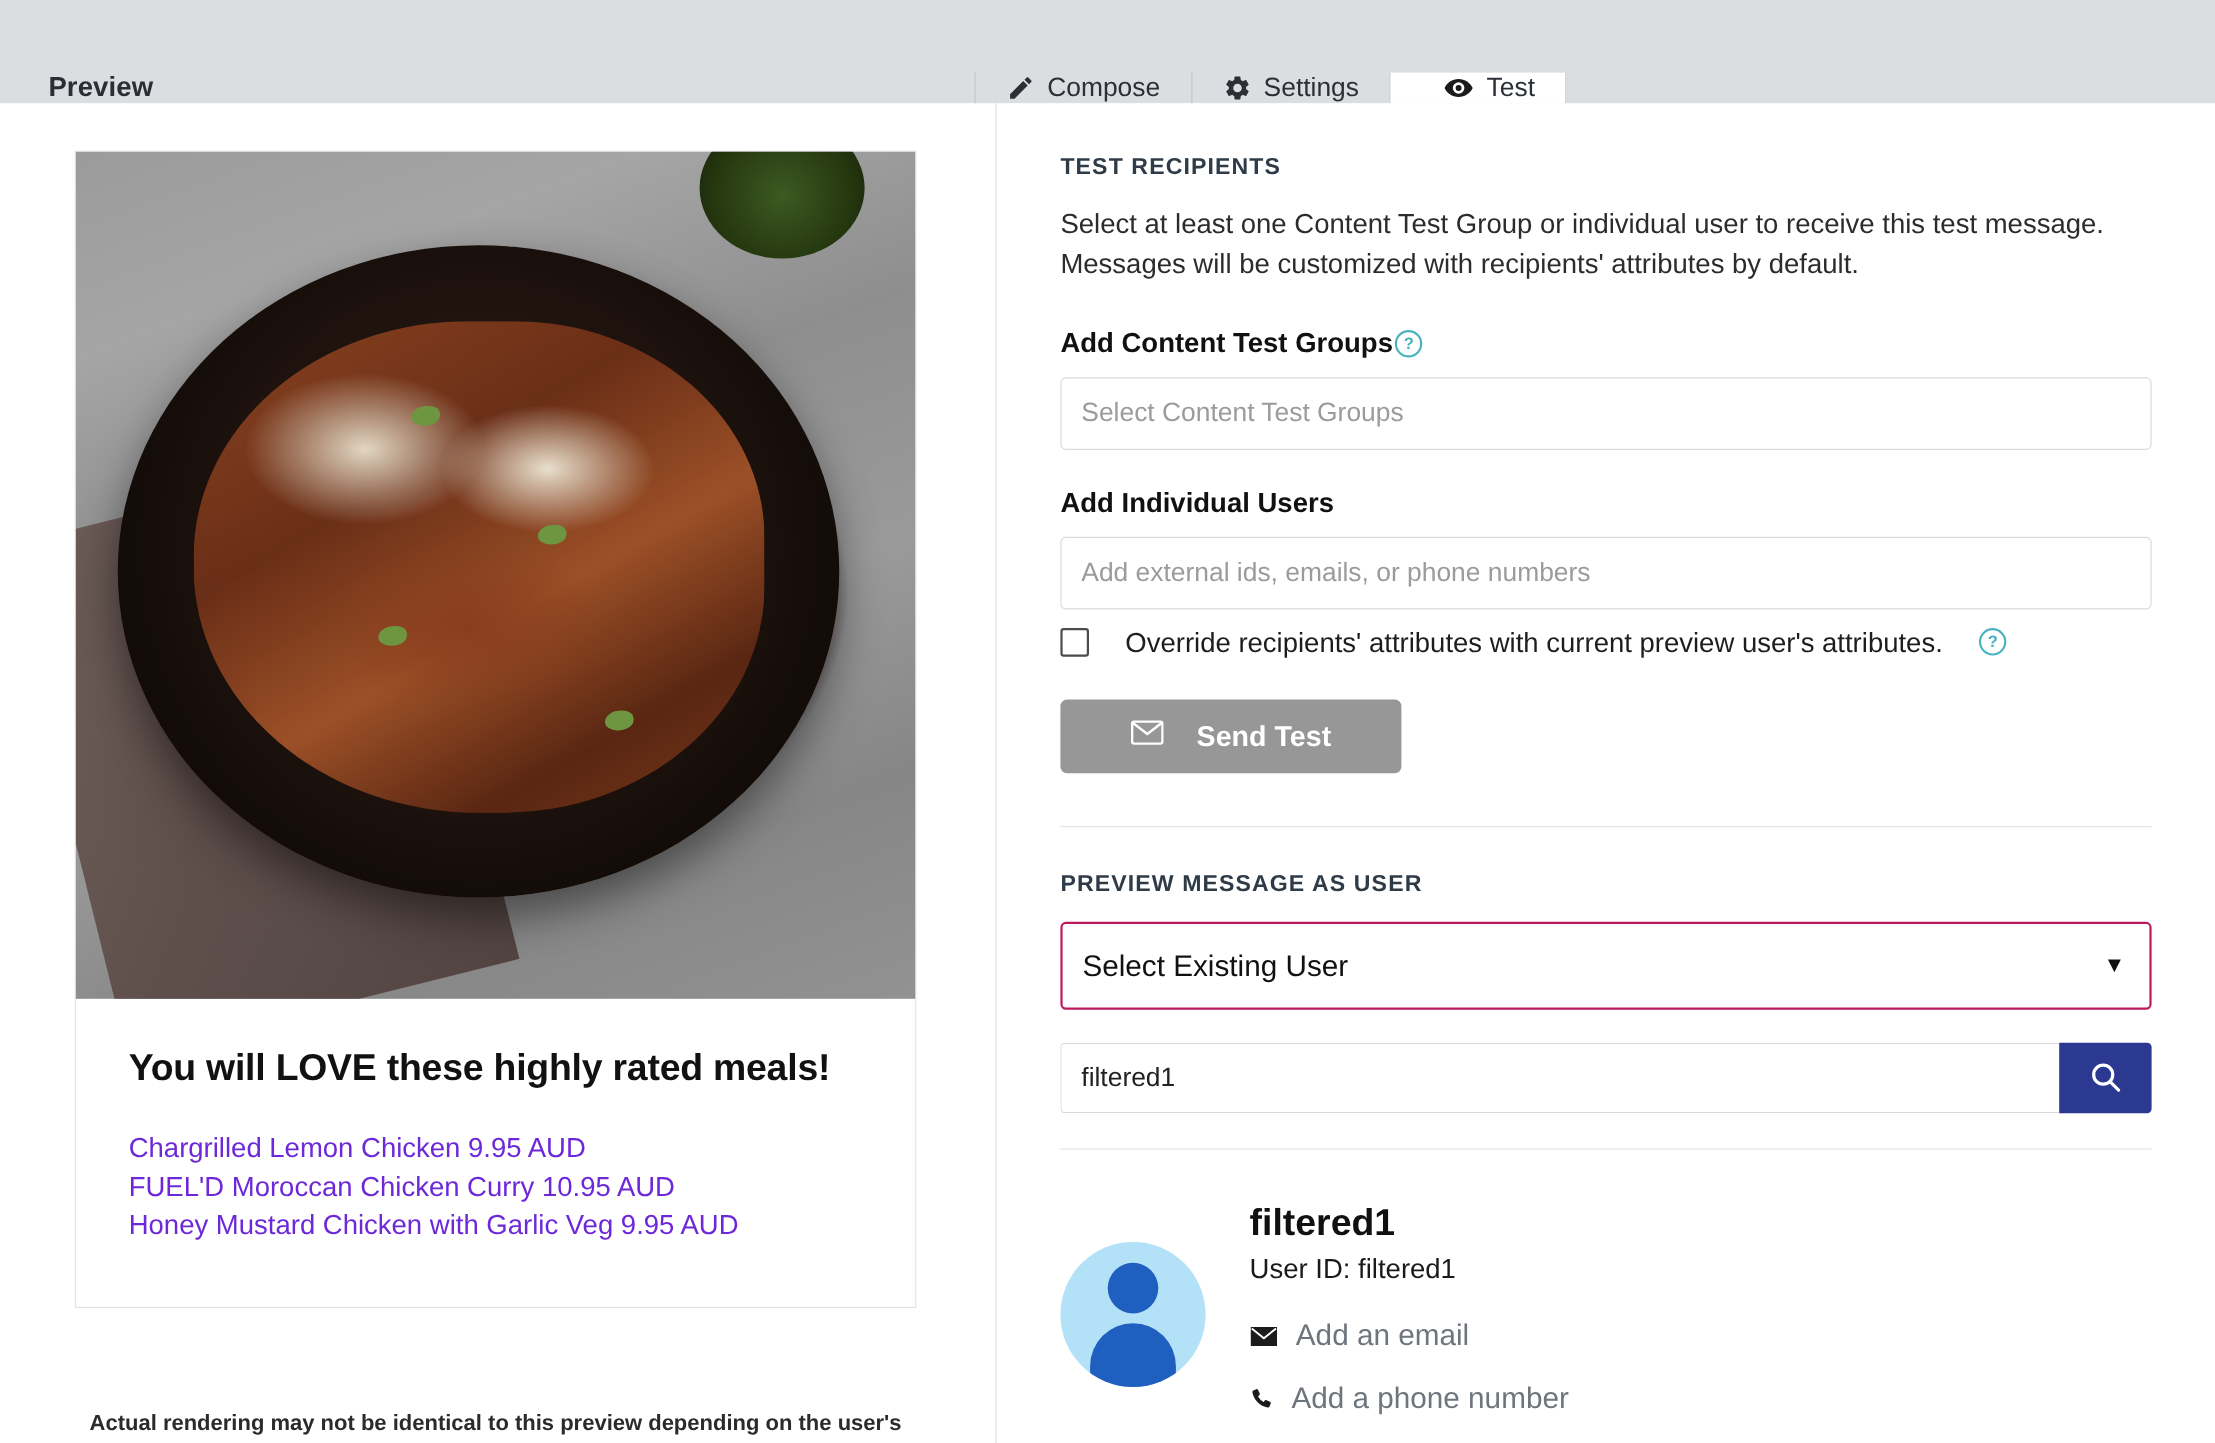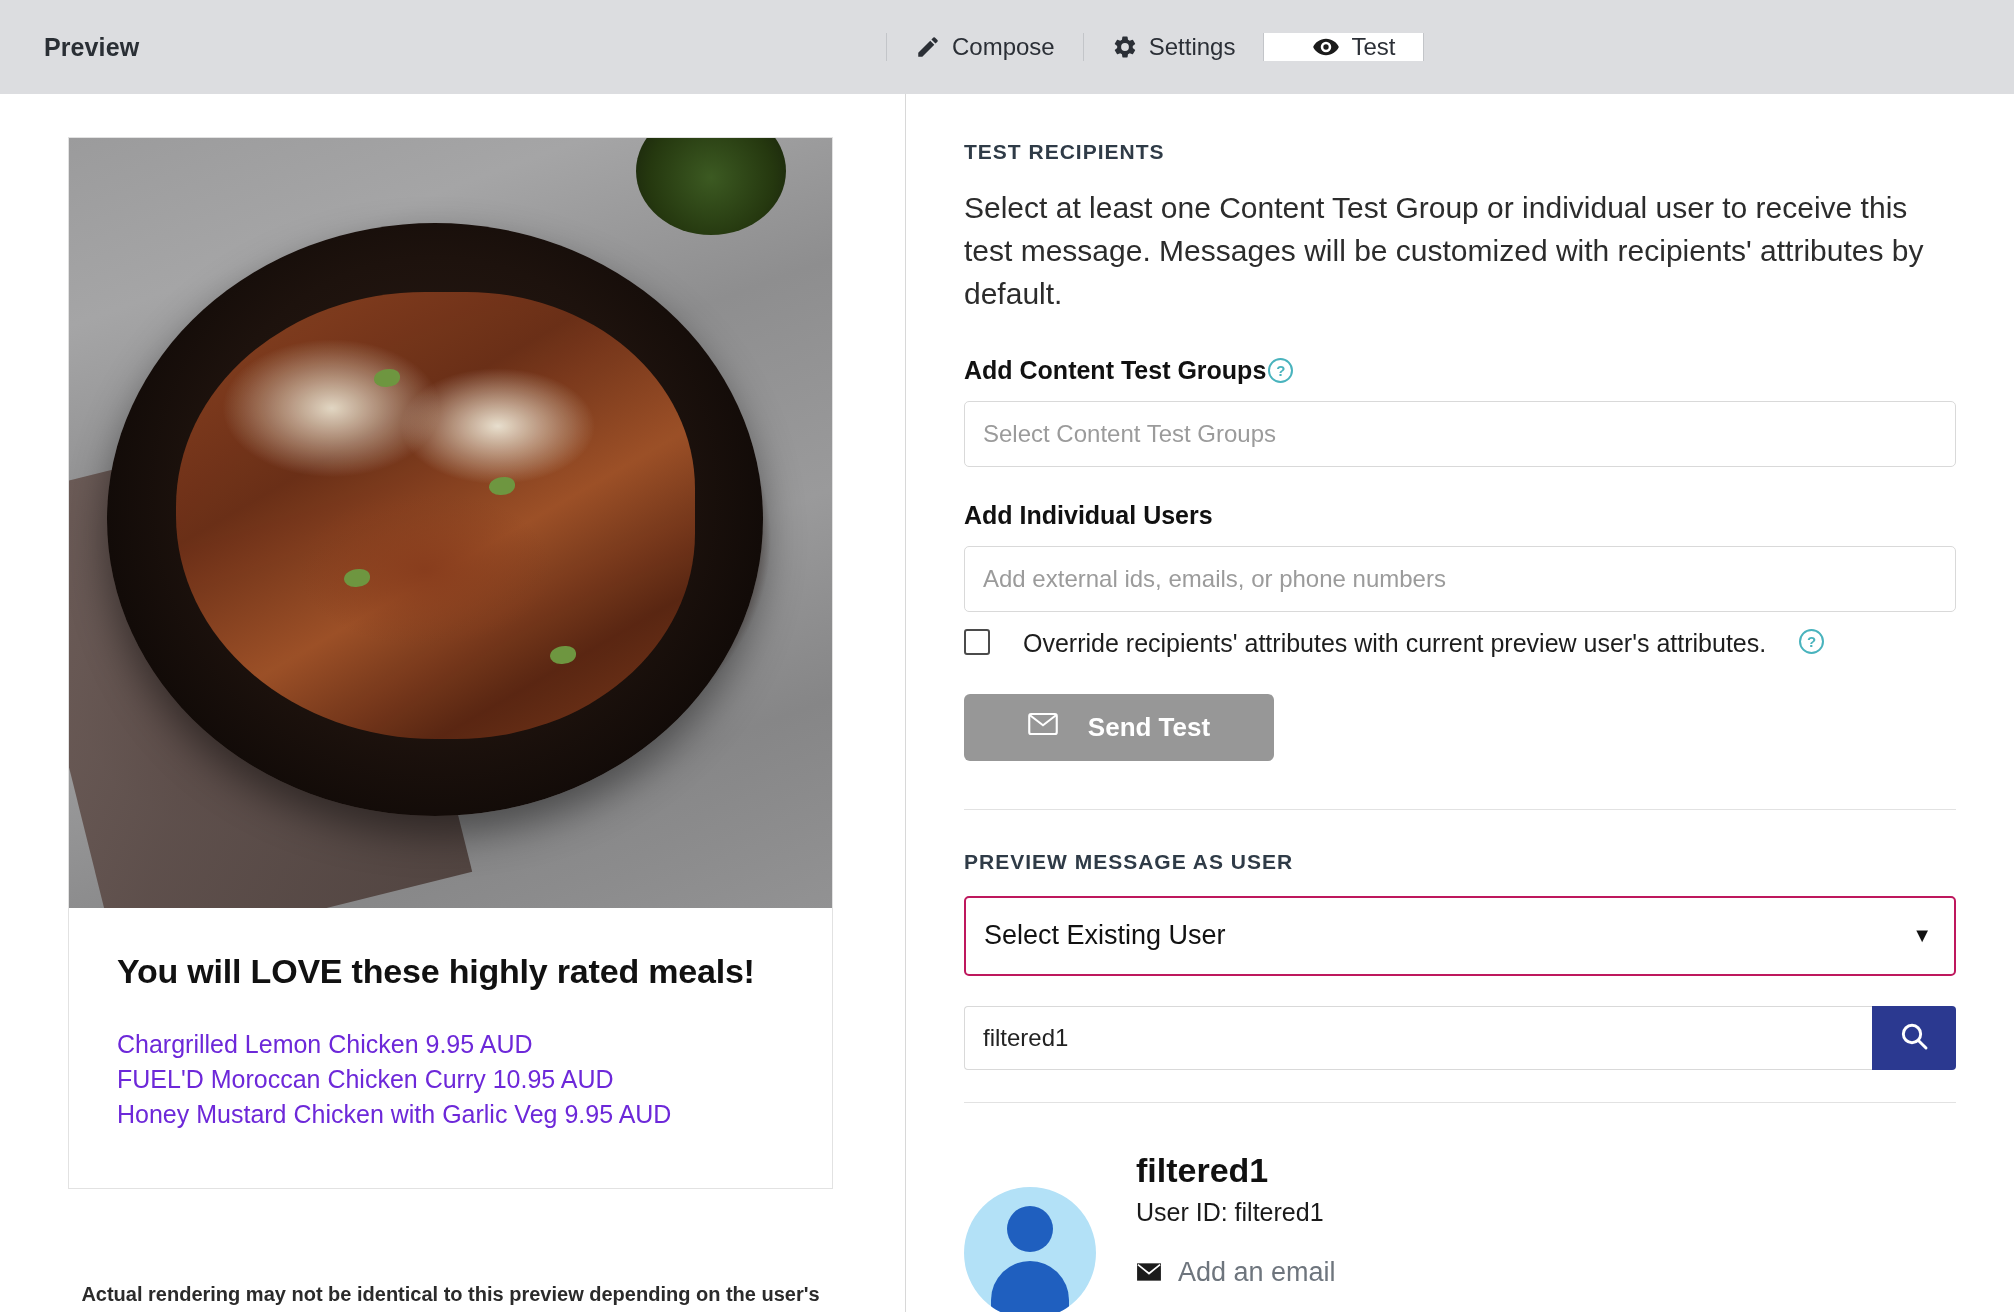--- a/index.html
+++ b/index.html
@@ -8,21 +8,21 @@
     font-family: "Liberation Sans", sans-serif;
     background: #ffffff;
     overflow: hidden;
   }
 
   
   .tabbar {
     height: 94px;
     background: #dcdde0;
     display: flex;
-    align-items: center;
+    align-items: flex-end;
     position: relative;
   }
   .tabbar-title {
     display: flex; align-items: center;
     padding-left: 44px;
     font-size: 25px;
     font-weight: bold;
     color: #2a2f35;
     flex: 0 0 886px;
     letter-spacing: .1px;
@@ -146,21 +146,21 @@
     line-height: 1.85;
   }
   .rp-top { padding: 46px 58px 0 58px; }
   .section-head {
     font-size: 21px; font-weight: bold;
     letter-spacing: 1.0px;
     color: #2f3b47;
     margin-bottom: 22px;
   }
   .section-desc {
-    font-size: 30px; color: #2c2c2c;
+    font-size: 25px; color: #2c2c2c;
     line-height: 1.44;
     max-width: 960px;
     margin-bottom: 40px;
   }
   .field-label {
     font-size: 25px; font-weight: bold; color: #111;
     margin-bottom: 16px;
     display: flex; align-items: center; gap: 2px;
   }
   .help-icon {

